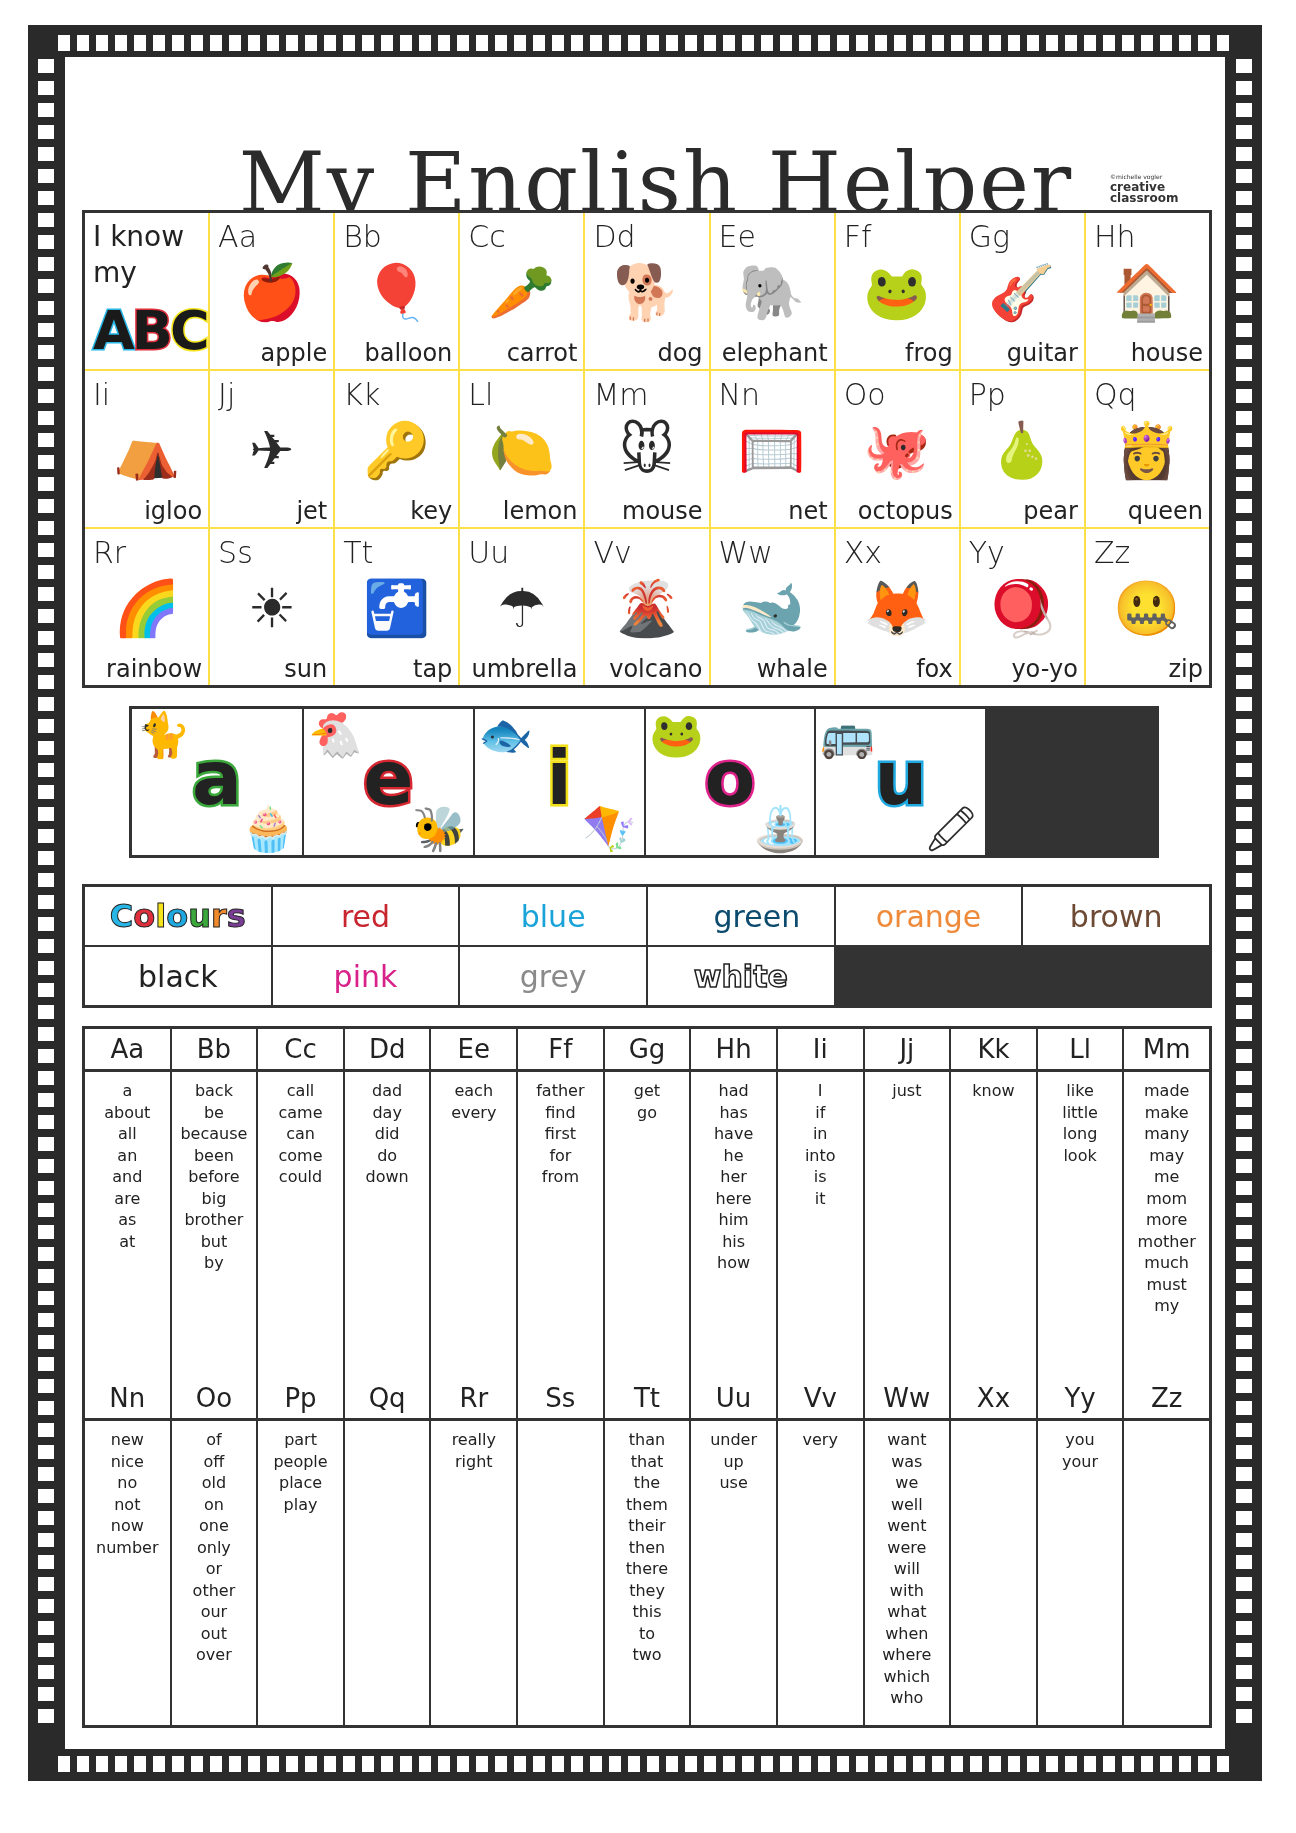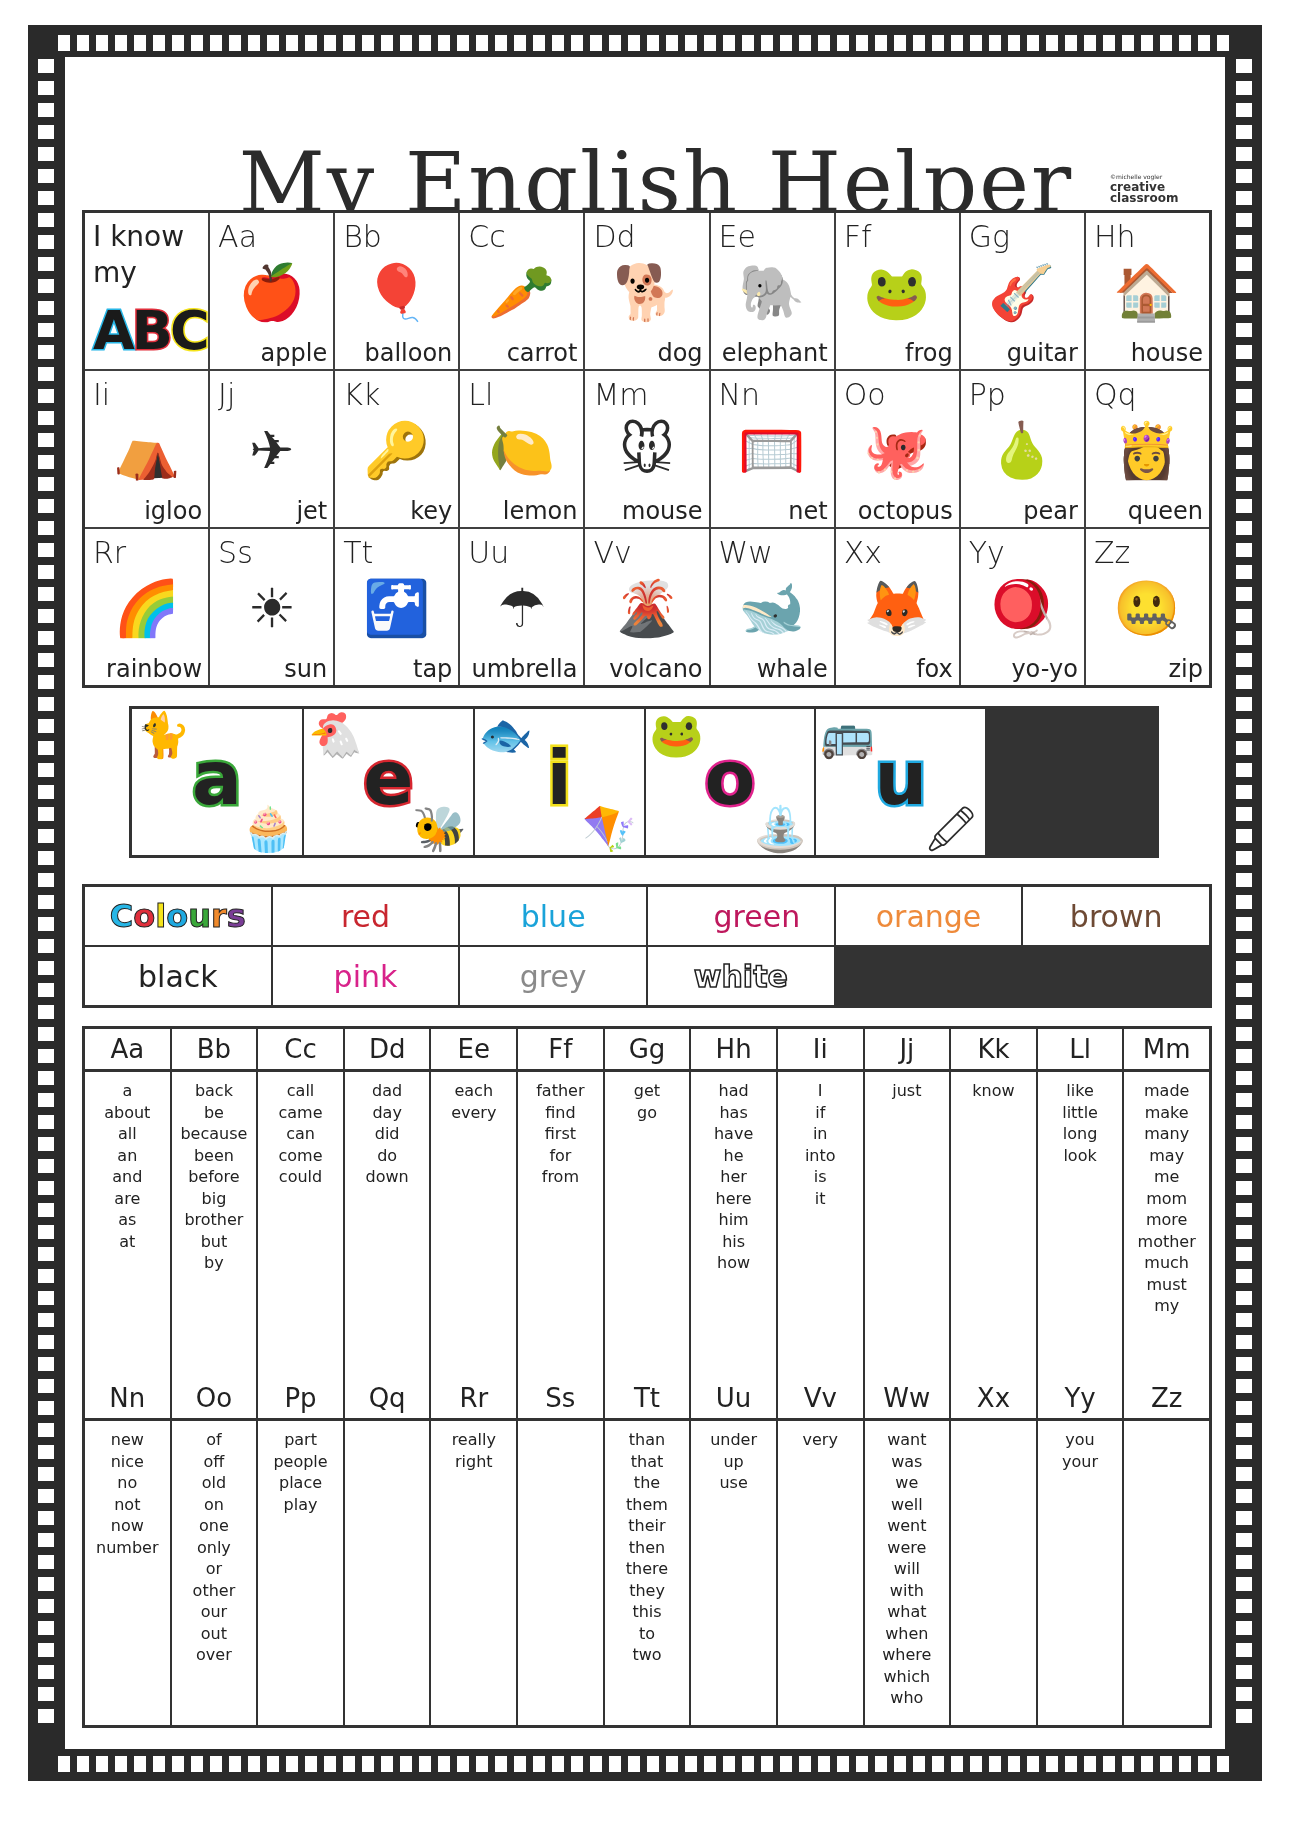--- a/index.html
+++ b/index.html
@@ -12,21 +12,21 @@
   .dash-row span { display:block; width:12px; height:16px; background:#fff; flex:0 0 auto; }
   .dash-col { position:absolute; width:16px; display:flex; flex-direction:column; gap:8px; overflow:hidden; }
   .dash-col span { display:block; width:16px; height:14px; background:#fff; flex:0 0 auto; }
 
   .title { position:absolute; left:8px; width:1296px; top:78px; text-align:center; font-family:"DejaVu Serif", serif; font-size:84px; letter-spacing:2px; color:#2b2b2b; font-weight:normal; }
   .brand { position:absolute; left:1110px; top:172px; width:80px; font-size:9px; line-height:10px; color:#333; }
   .brand .b1 { font-size:6px; }
   .brand .b2 { font-weight:bold; font-size:12px; line-height:11px; }
 
   
-  .alpha { position:absolute; left:82px; top:210px; width:1130px; height:478px; border:3px solid #333; display:grid; grid-template-columns:repeat(9,1fr); grid-template-rows:repeat(3,1fr); background:#404040; gap:2px; box-sizing:border-box; }
+  .alpha { position:absolute; left:82px; top:210px; width:1130px; height:478px; border:3px solid #333; display:grid; grid-template-columns:repeat(9,1fr); grid-template-rows:repeat(3,1fr); background:#fde047; gap:2px; box-sizing:border-box; }
   .acell { background:#fff; position:relative; overflow:hidden; }
   .acell .letters { position:absolute; left:8px; top:6px; font-size:30px; font-family:"DejaVu Sans", sans-serif; font-weight:200; color:#222; }
   .acell .word { position:absolute; right:6px; bottom:2px; font-size:24px; color:#222; }
   .acell .pic { position:absolute; left:50%; top:50%; transform:translate(-50%,-46%); font-size:54px; line-height:1; }
   .intro .l1 { position:absolute; left:8px; top:6px; font-size:28px; line-height:36px; color:#222; }
   .intro .abc { position:absolute; left:8px; top:86px; font-size:54px; font-weight:bold; letter-spacing:-3px; }
   .intro .abc .a { color:#1a1a1a; -webkit-text-stroke:3px #27b6e6; paint-order:stroke fill; }
   .intro .abc .b { color:#1a1a1a; -webkit-text-stroke:3px #e02f3c; paint-order:stroke fill; }
   .intro .abc .c { color:#1a1a1a; -webkit-text-stroke:3px #f5e41b; paint-order:stroke fill; }
 
@@ -523,21 +523,21 @@
       <span style="color: rgb(39, 182, 230);">C</span>
       <span style="color: rgb(224, 47, 60);">o</span>
       <span style="color: rgb(245, 228, 27);">l</span>
       <span style="color: rgb(31, 169, 224);">o</span>
       <span style="color: rgb(58, 168, 58);">u</span>
       <span style="color: rgb(240, 138, 44);">r</span>
       <span style="color: rgb(122, 61, 150);">s</span>
     </div>
 <div class="ccell" style="color: rgb(200, 38, 47);">red</div>
     <div class="ccell" style="color: rgb(26, 163, 217);">blue</div>
-    <div class="ccell" style="color: #be185d; padding-left: 32px;">green</div>
+    <div class="ccell" style="color: #0c4a6e; padding-left: 32px;">green</div>
     <div class="ccell" style="color: rgb(238, 138, 58);">orange</div>
     <div class="ccell" style="color: rgb(110, 74, 52);">brown</div>
     <div class="ccell" style="color: rgb(34, 34, 34);">black</div>
     <div class="ccell" style="color: rgb(216, 34, 138);">pink</div>
     <div class="ccell" style="color: rgb(138, 138, 138);">grey</div>
     <div class="ccell" style="color: rgb(255, 255, 255); -webkit-text-stroke: 1.5px rgb(34, 34, 34); font-weight: bold;">white</div>
   </div>
 
 <div class="words" id="words1" style="top:1026px; height:356px;">
     <div class="wcol">

